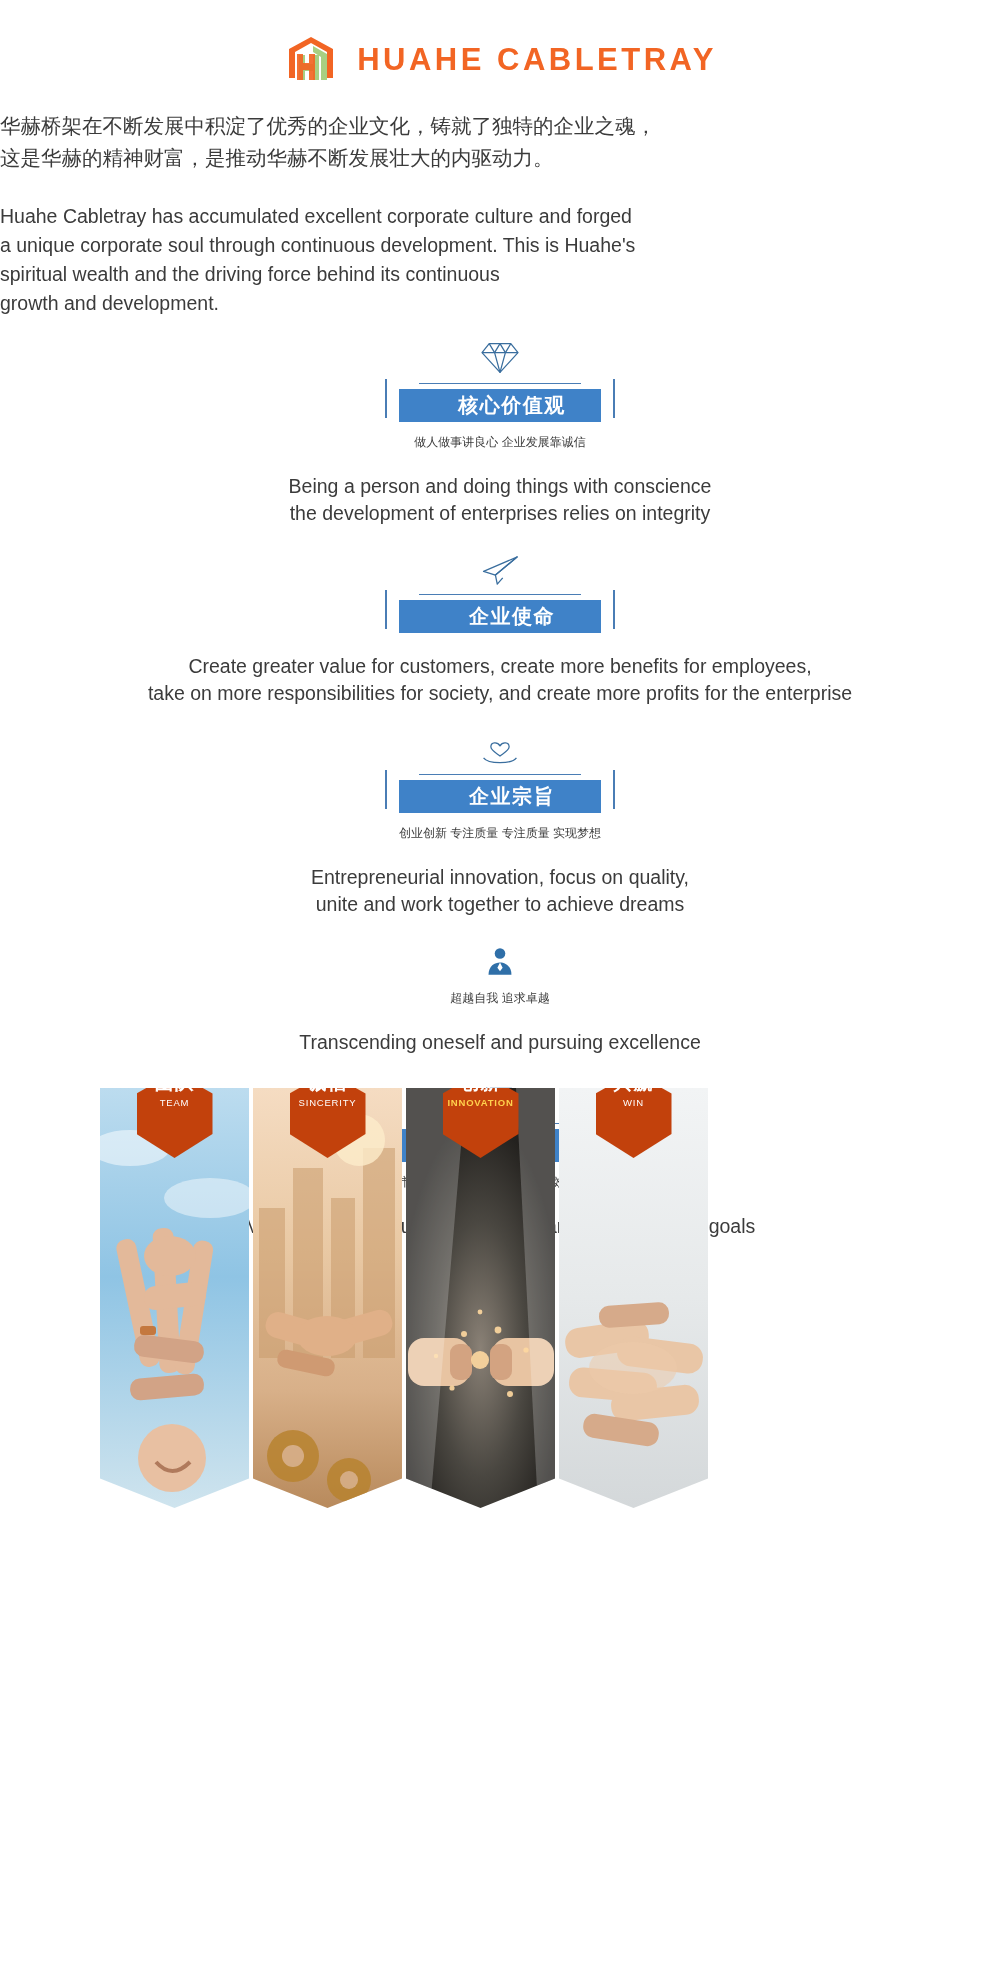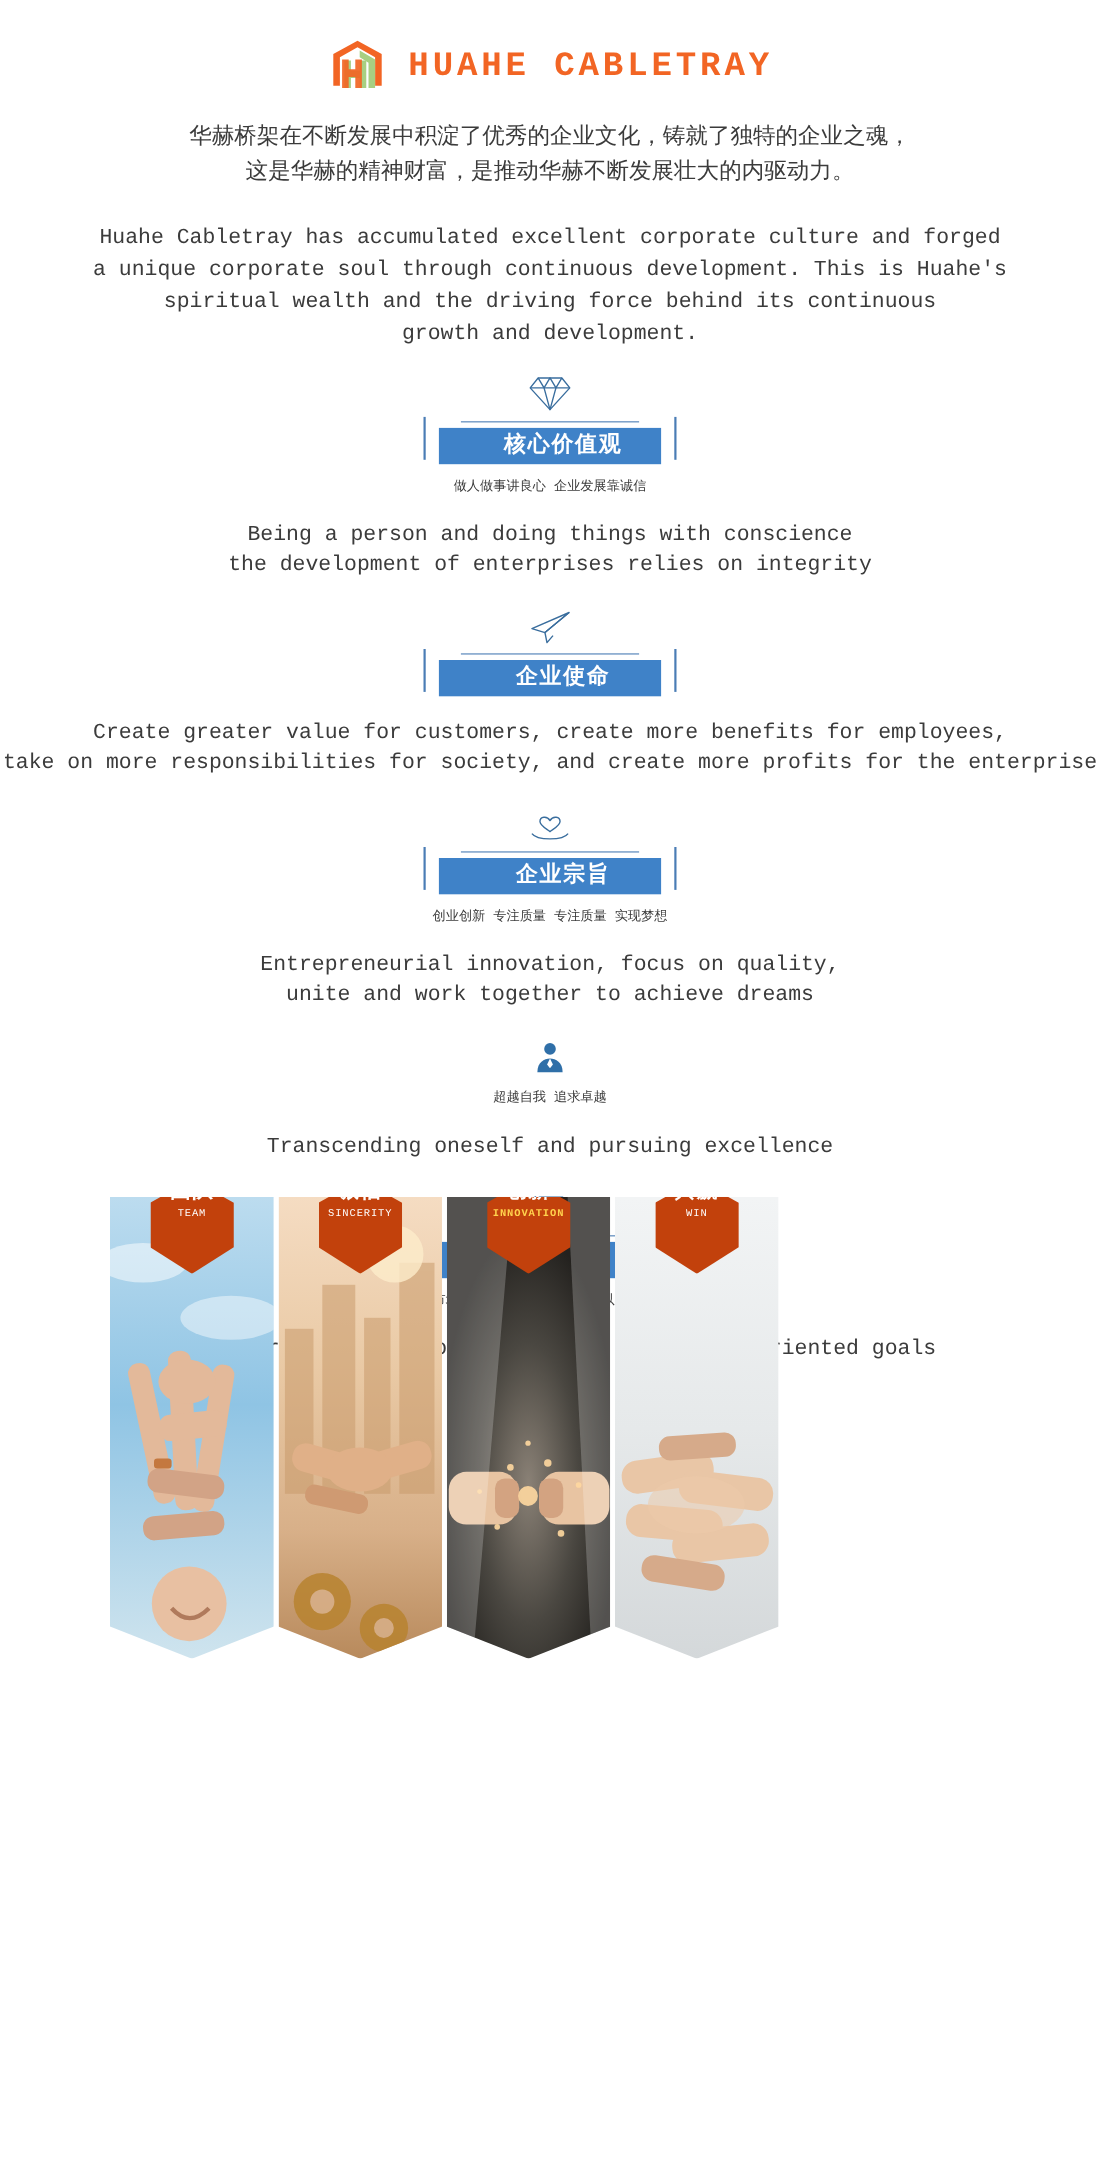--- a/index.html
+++ b/index.html
@@ -3,32 +3,32 @@
 <meta charset="utf-8">
 <style>
   * { box-sizing: border-box; margin: 0; padding: 0; }
   body {
     width: 1000px; height: 1982px;
     background: #ffffff;
     font-family: "Liberation Sans", "DejaVu Sans", sans-serif;
     color: #333;
     overflow: hidden;
   }
-  .page { width: 1000px; height: 1654px; position: relative; font-family: Liberation Mono, monospace; }
+  .page { width: 1000px; height: 1654px; position: relative; }
 
   
   .header { padding-top: 34px; display: flex; justify-content: center; align-items: center; gap: 18px; }
   .logo-mark { width: 56px; height: 52px; flex: none; }
   .logo-text {
     font-size: 31px; font-weight: bold; letter-spacing: 3.5px;
     color: #f26524; white-space: nowrap;
   }
 
   
-  .intro { margin-top: 24px; text-align: center; }
+  .intro { margin-top: 24px; text-align: left; }
   .intro-cn { font-size: 20.5px; line-height: 32px; color: #3b3b3b; }
   .intro-en { margin-top: 28px; font-size: 19.5px; line-height: 29px; color: #3b3b3b; }
 
   
   .cards { margin-top: 20px; }
   .card { text-align: center; }
   .card-icon { height: 38px; display: flex; justify-content: center; align-items: flex-end; }
   .card-icon svg { display: block; }
 
   .banner-wrap {

